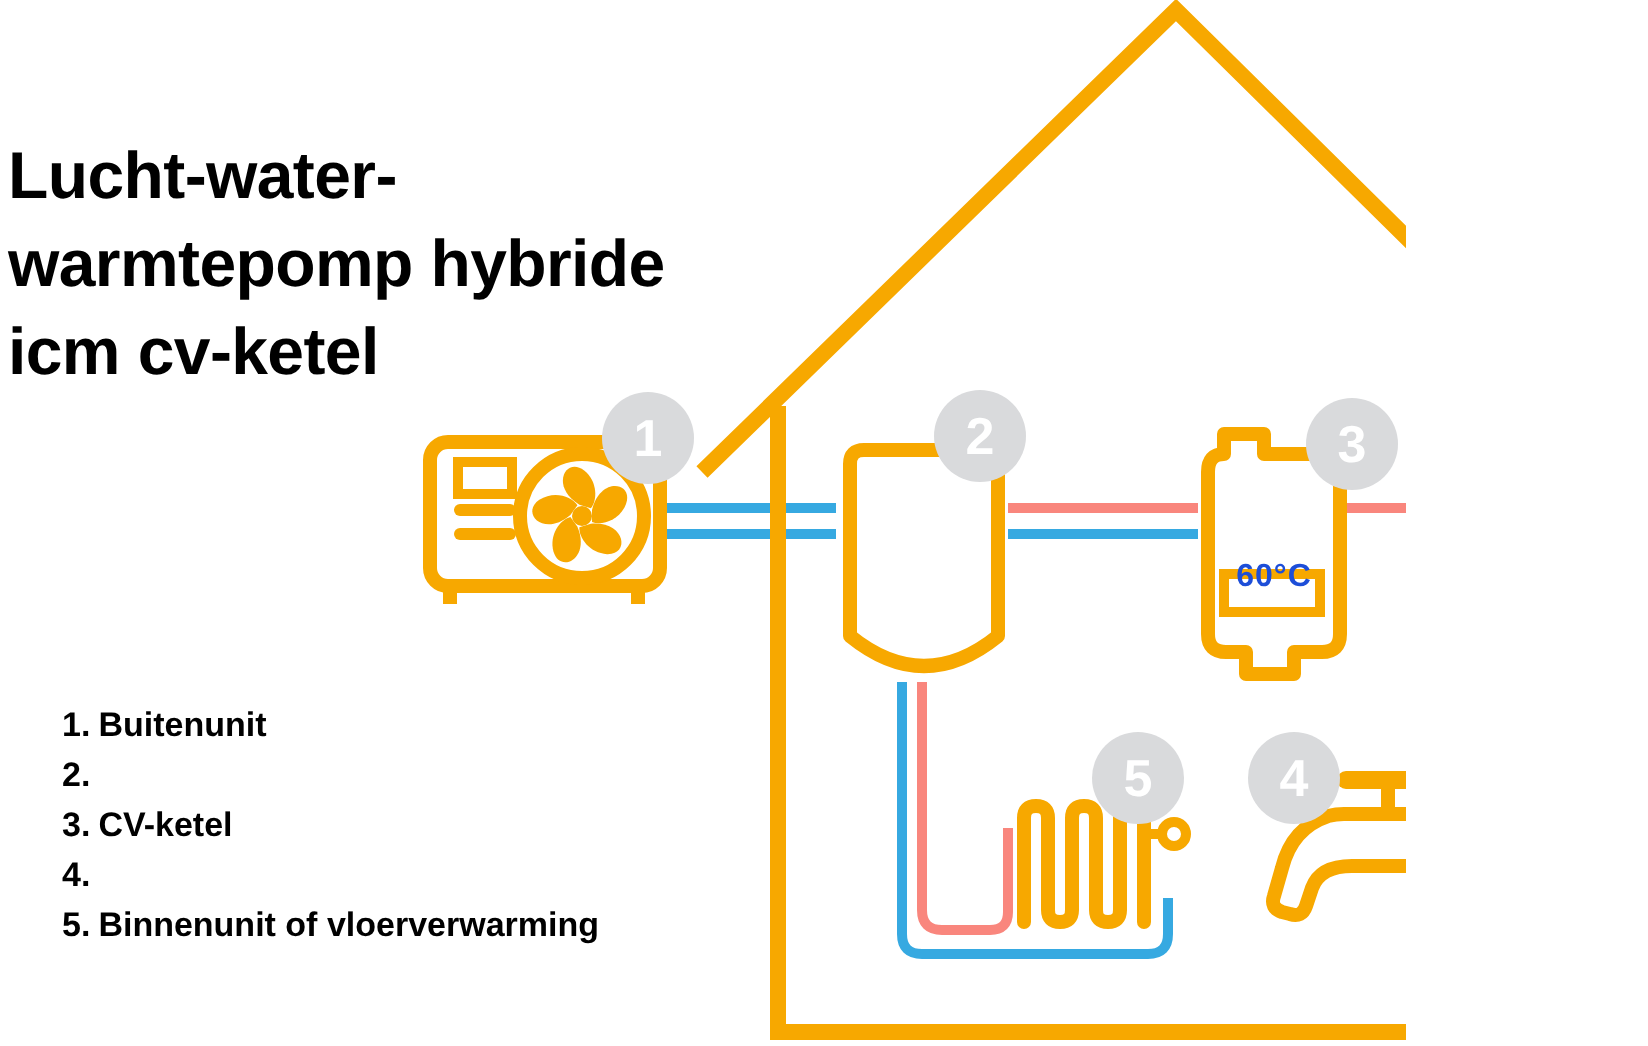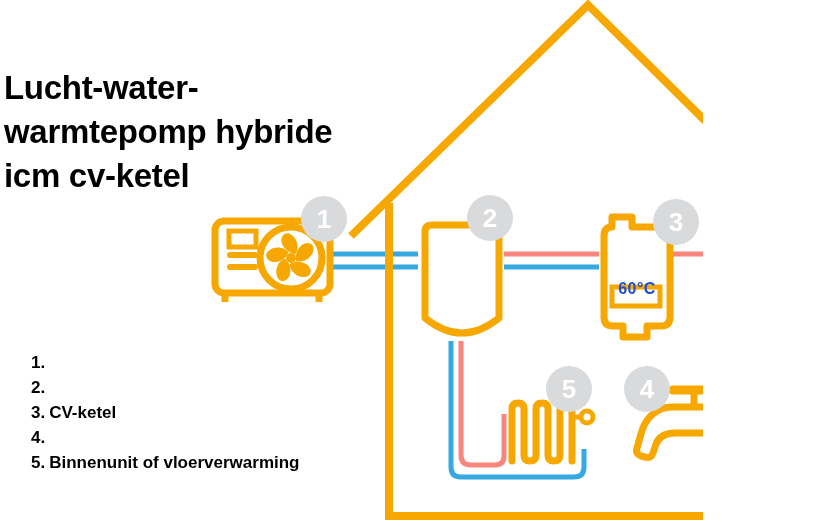--- a/index.html
+++ b/index.html
@@ -117,20 +117,21 @@
 
   <h1 class="title">
     <span>Lucht-water-</span>
     <span>warmtepomp hybride</span>
     <span>icm cv-ketel</span>
   </h1>
 
   <div class="legend">
     <div class="legend-item">
       <span class="legend-num">1.</span>
+      <span>Buitenunit</span>
     </div>
     <div class="legend-item">
       <span class="legend-num">2.</span>
     </div>
     <div class="legend-item">
       <span class="legend-num">3.</span>
       <span>CV-ketel</span>
     </div>
     <div class="legend-item">
       <span class="legend-num">4.</span>

